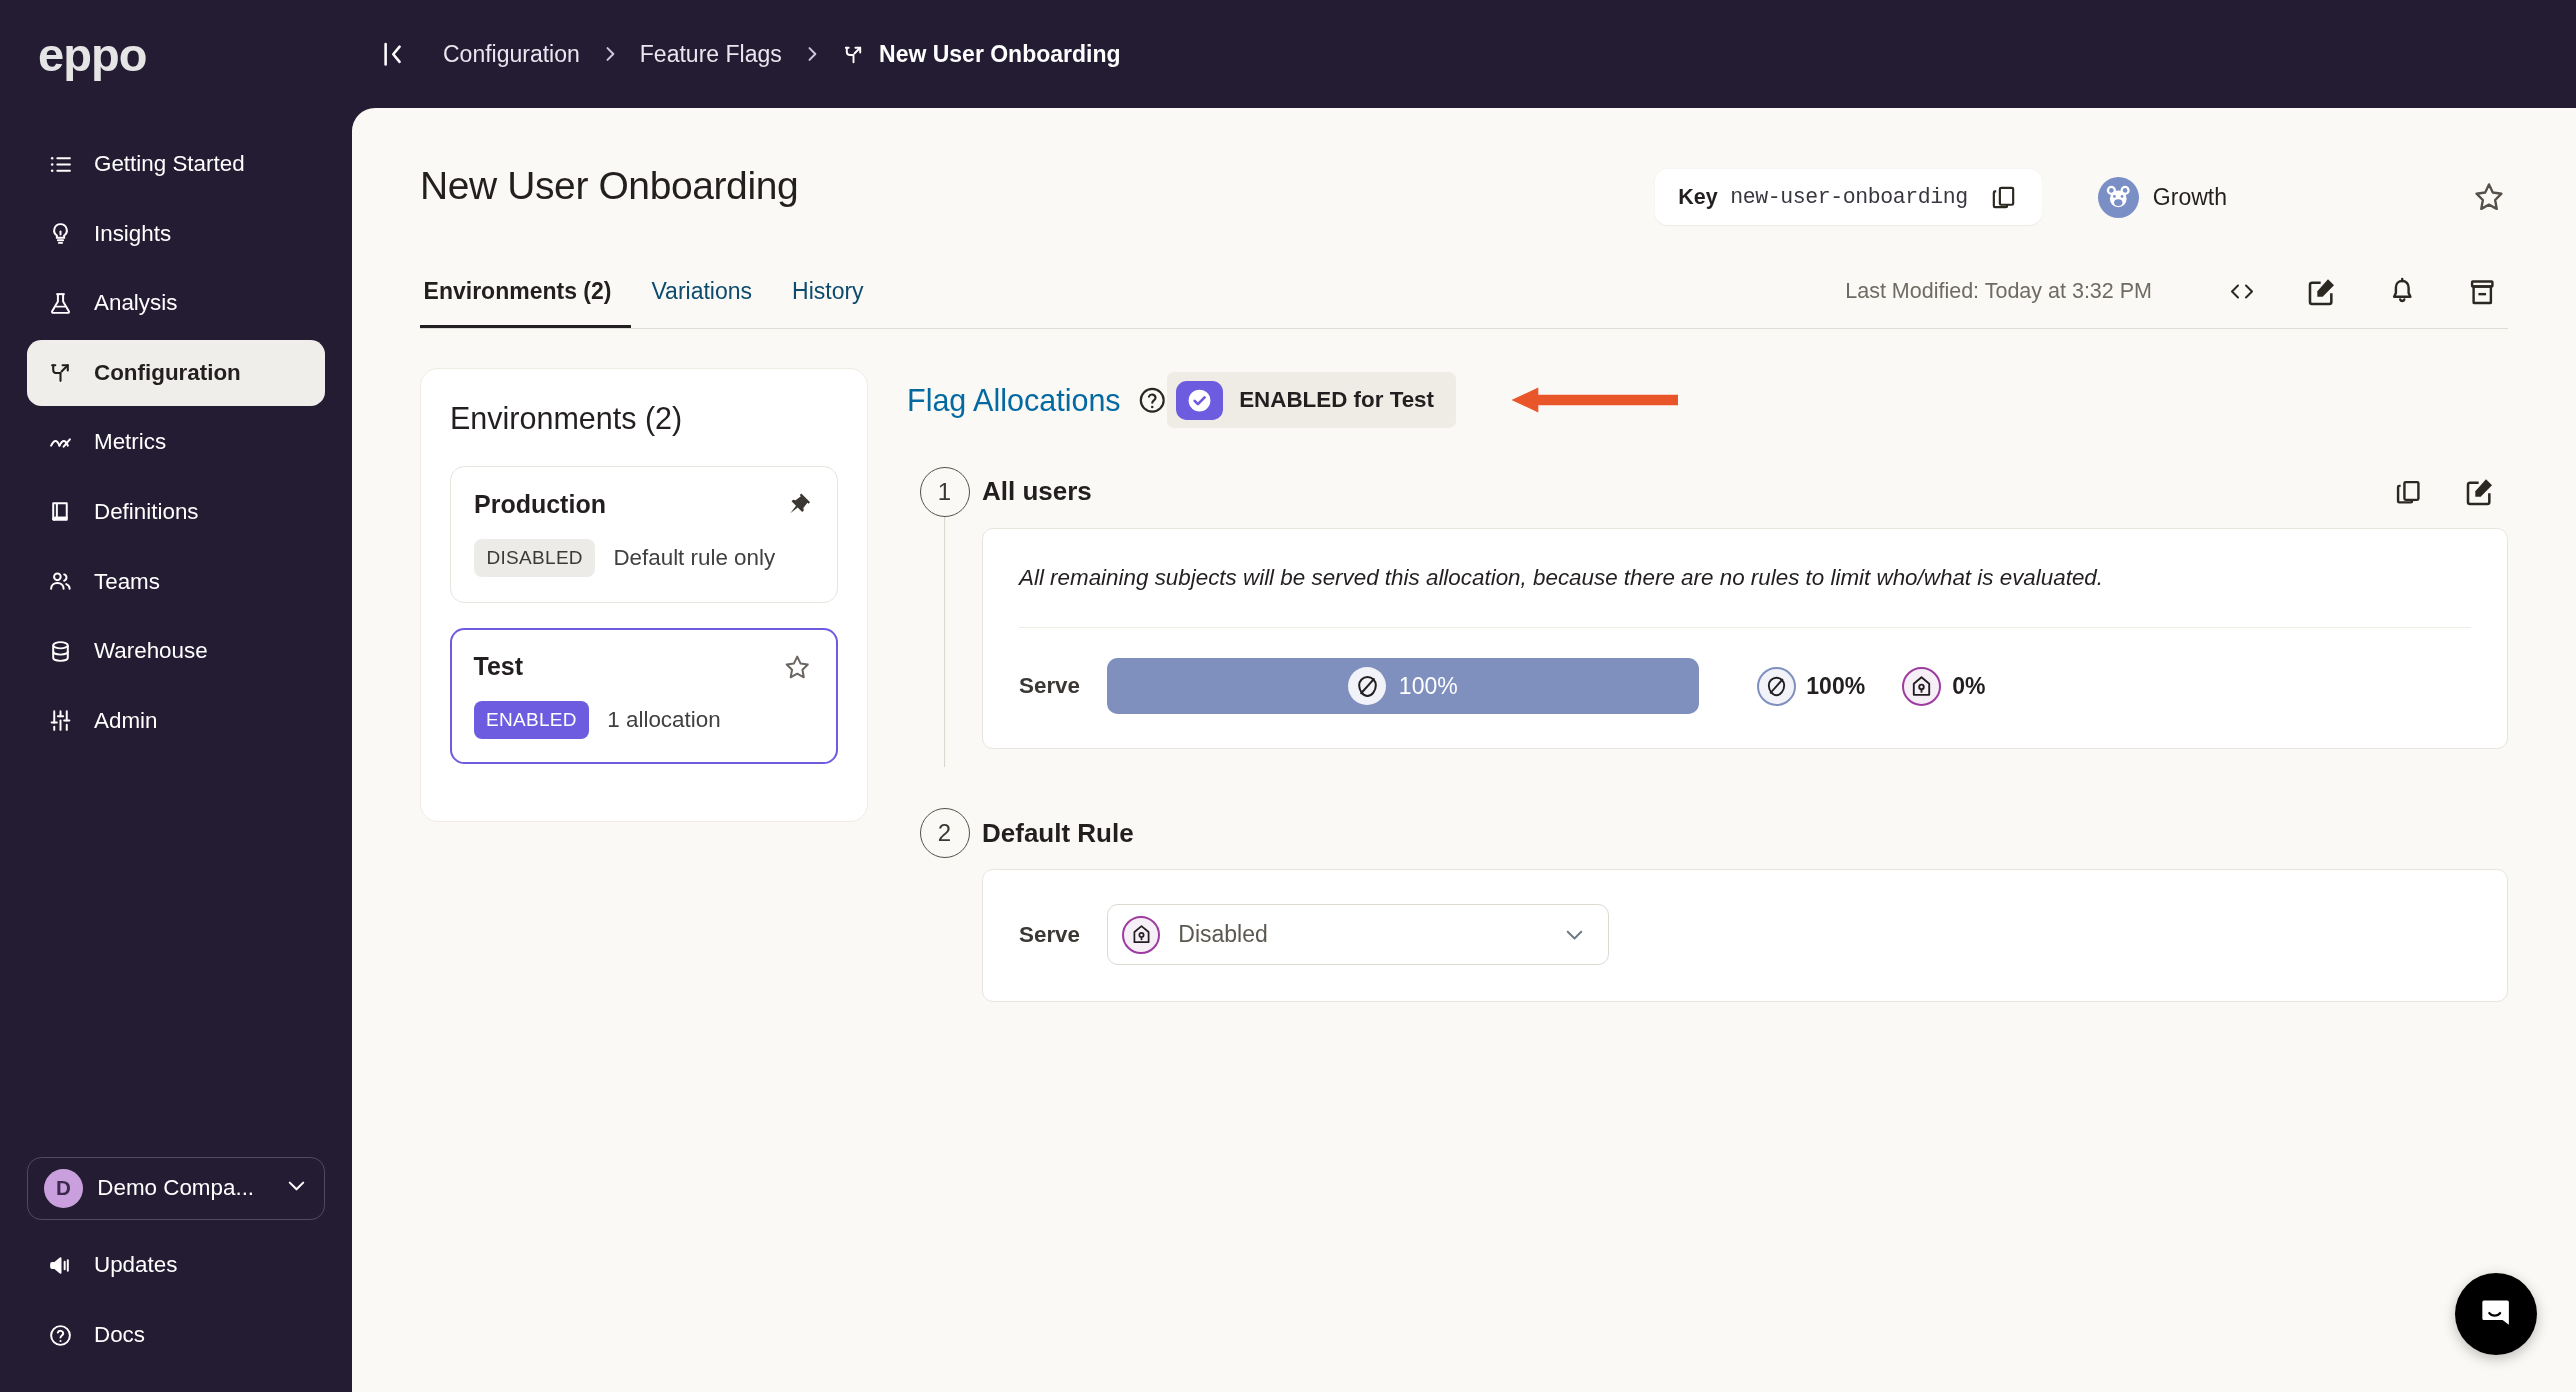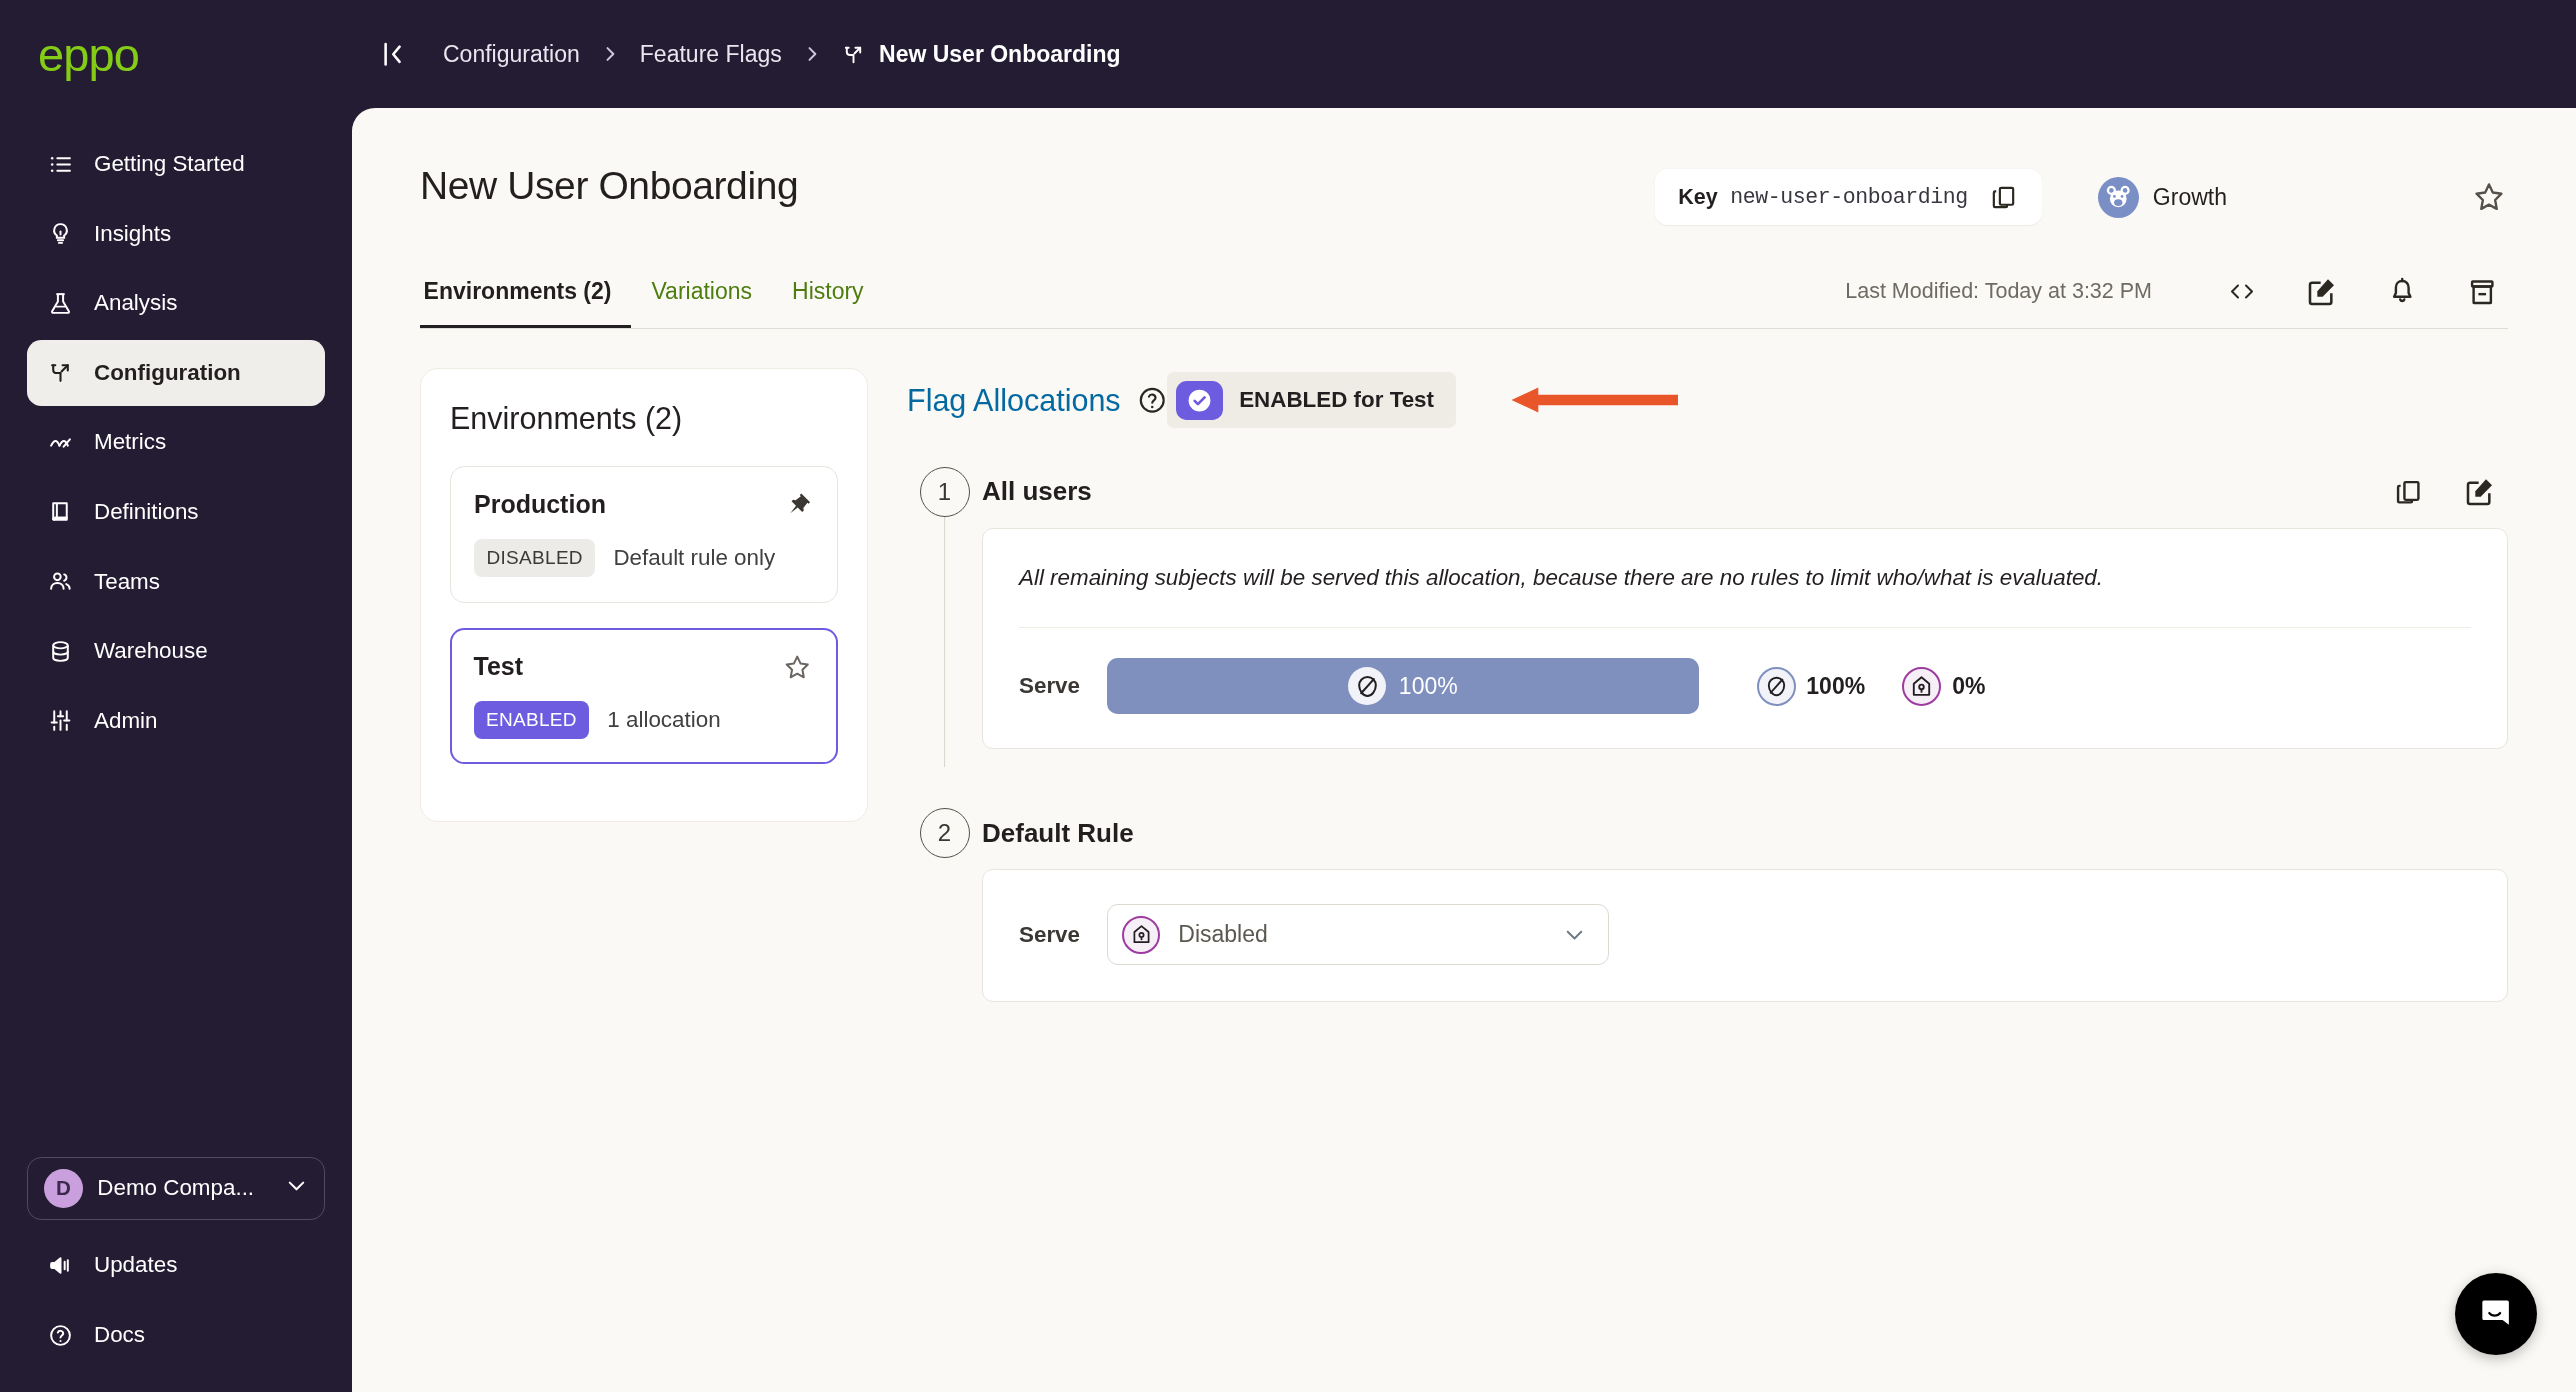--- a/index.html
+++ b/index.html
@@ -15,21 +15,21 @@
   .sidebar {
     width: 352px; height: 100%;
     background: #241c33;
     display: flex; flex-direction: column;
     flex-shrink: 0;
     position: relative;
     z-index: 3;
   }
   .brand { height: 108px; display: flex; align-items: center; padding-left: 38px; }
   .logo-text {
-    color: #84cc16; font-size: 47px; font-weight: 400; letter-spacing: -0.9px;
+    color: #e5e5e5; font-size: 47px; font-weight: 700; letter-spacing: -0.9px;
     line-height: 1; font-family: "Liberation Sans", sans-serif;
   }
   .nav { margin-top: 23px; display: flex; flex-direction: column; gap: 3.6px; padding: 0 27px; }
   .nav-item {
     display: flex; align-items: center; gap: 20px;
     height: 66px; padding: 0 20px; border-radius: 14.3px;
     color: #ffffff; font-size: 22.4px; cursor: pointer;
     white-space: nowrap;
   }
   .nav-item.active { background: #efeeea; color: #231f20; font-weight: 700; }
@@ -83,21 +83,21 @@
   .key-value { font-size: 21.5px; color: #3a3640; font-family: "Liberation Mono", monospace; letter-spacing: -0.4px; }
   .copy-btn { width: 36px; height: 36px; display:flex; align-items:center; justify-content:center; cursor: pointer; margin-left: 5.4px; }
   .team-chip { display: flex; align-items: center; gap: 14.3px; margin-left: 56px; cursor: pointer; }
   .team-avatar { width: 41px; height: 41px; border-radius: 50%; background: #7b8fc7; display:flex; align-items:center; justify-content:center; flex-shrink:0;}
   .team-name { font-size: 23px; color: #231f20; }
   .star-btn { margin-left: 242px; width: 39px; height: 39px; cursor: pointer; display:flex; align-items:center; justify-content:center;}
 
   .tabs-row { margin: 43px 68px 0 68px; display: flex; align-items: flex-end; border-bottom: 0.9px solid #e0ddd6; padding-bottom: 0; }
   .tabs { display: flex; gap: 0; }
   .tab {
-    font-size: 23px; color: #4d7c0f; padding: 0 20px 20px 20px; cursor: pointer;
+    font-size: 23px; color: #0c4a6e; padding: 0 20px 20px 20px; cursor: pointer;
     white-space: nowrap;
   }
   .tab:first-child { padding-left: 3.6px; }
   .tab.active { color: #231f20; font-weight: 700; border-bottom: 3.6px solid #231f20; }
   .tabs-right { margin-left: auto; display: flex; align-items: center; gap: 12px; padding-bottom: 12.5px; }
   .last-modified { font-size: 21.5px; color: #6f6a63; margin-right: 36px; white-space: nowrap; }
   .tb-icon { width: 52px; height: 47px; display: flex; align-items: center; justify-content: center; cursor: pointer; margin-left: 16px;}
 
   .content { display: flex; padding: 39px 68px 0 68px; gap: 39px; align-items: flex-start; }
 

